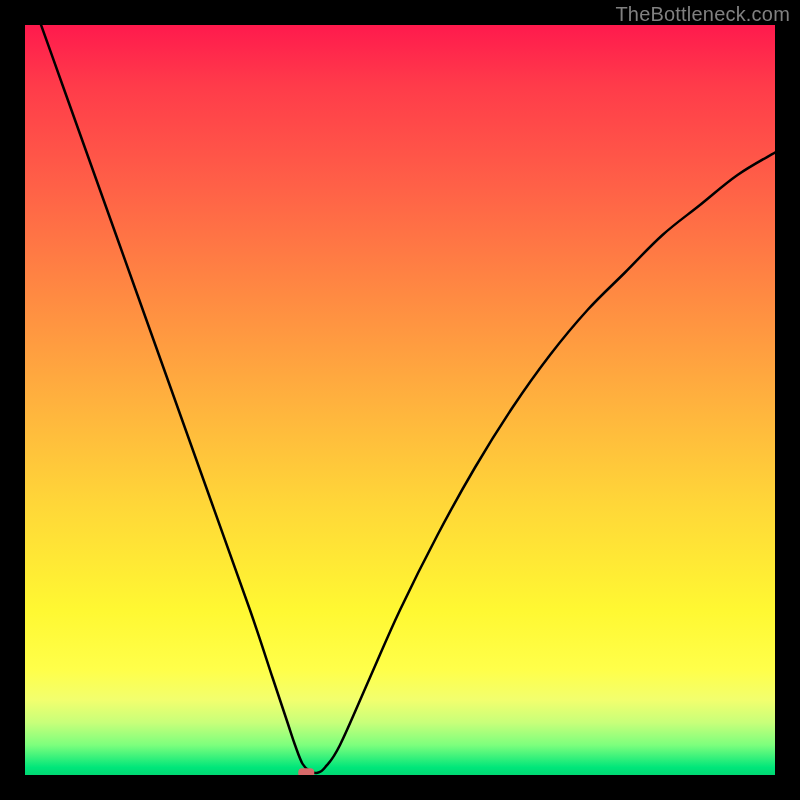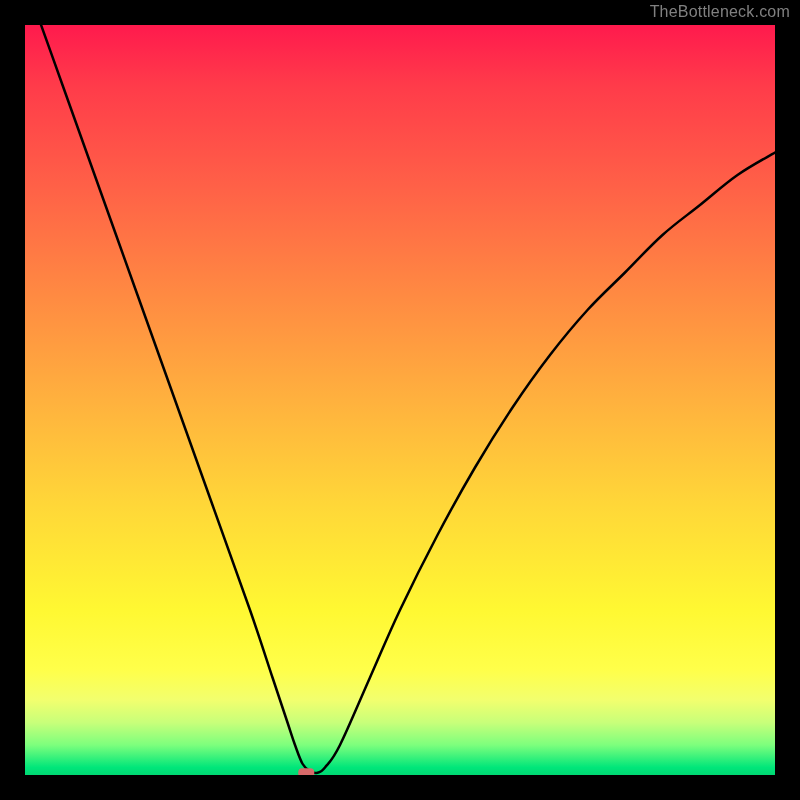--- a/index.html
+++ b/index.html
@@ -59,21 +59,21 @@
   }
   .marker {
     fill: #d76a6a;
     stroke: none;
   }
   .attribution {
     position: absolute;
     top: 3px;
     right: 10px;
     color: #808080;
-    font-size: 16px;
+    font-size: 20px;
     font-weight: 500;
     letter-spacing: 0.2px;
     margin-left: 28px;
   }
 </style>
 </head>
 <body>
 
 <div class="frame">
 

